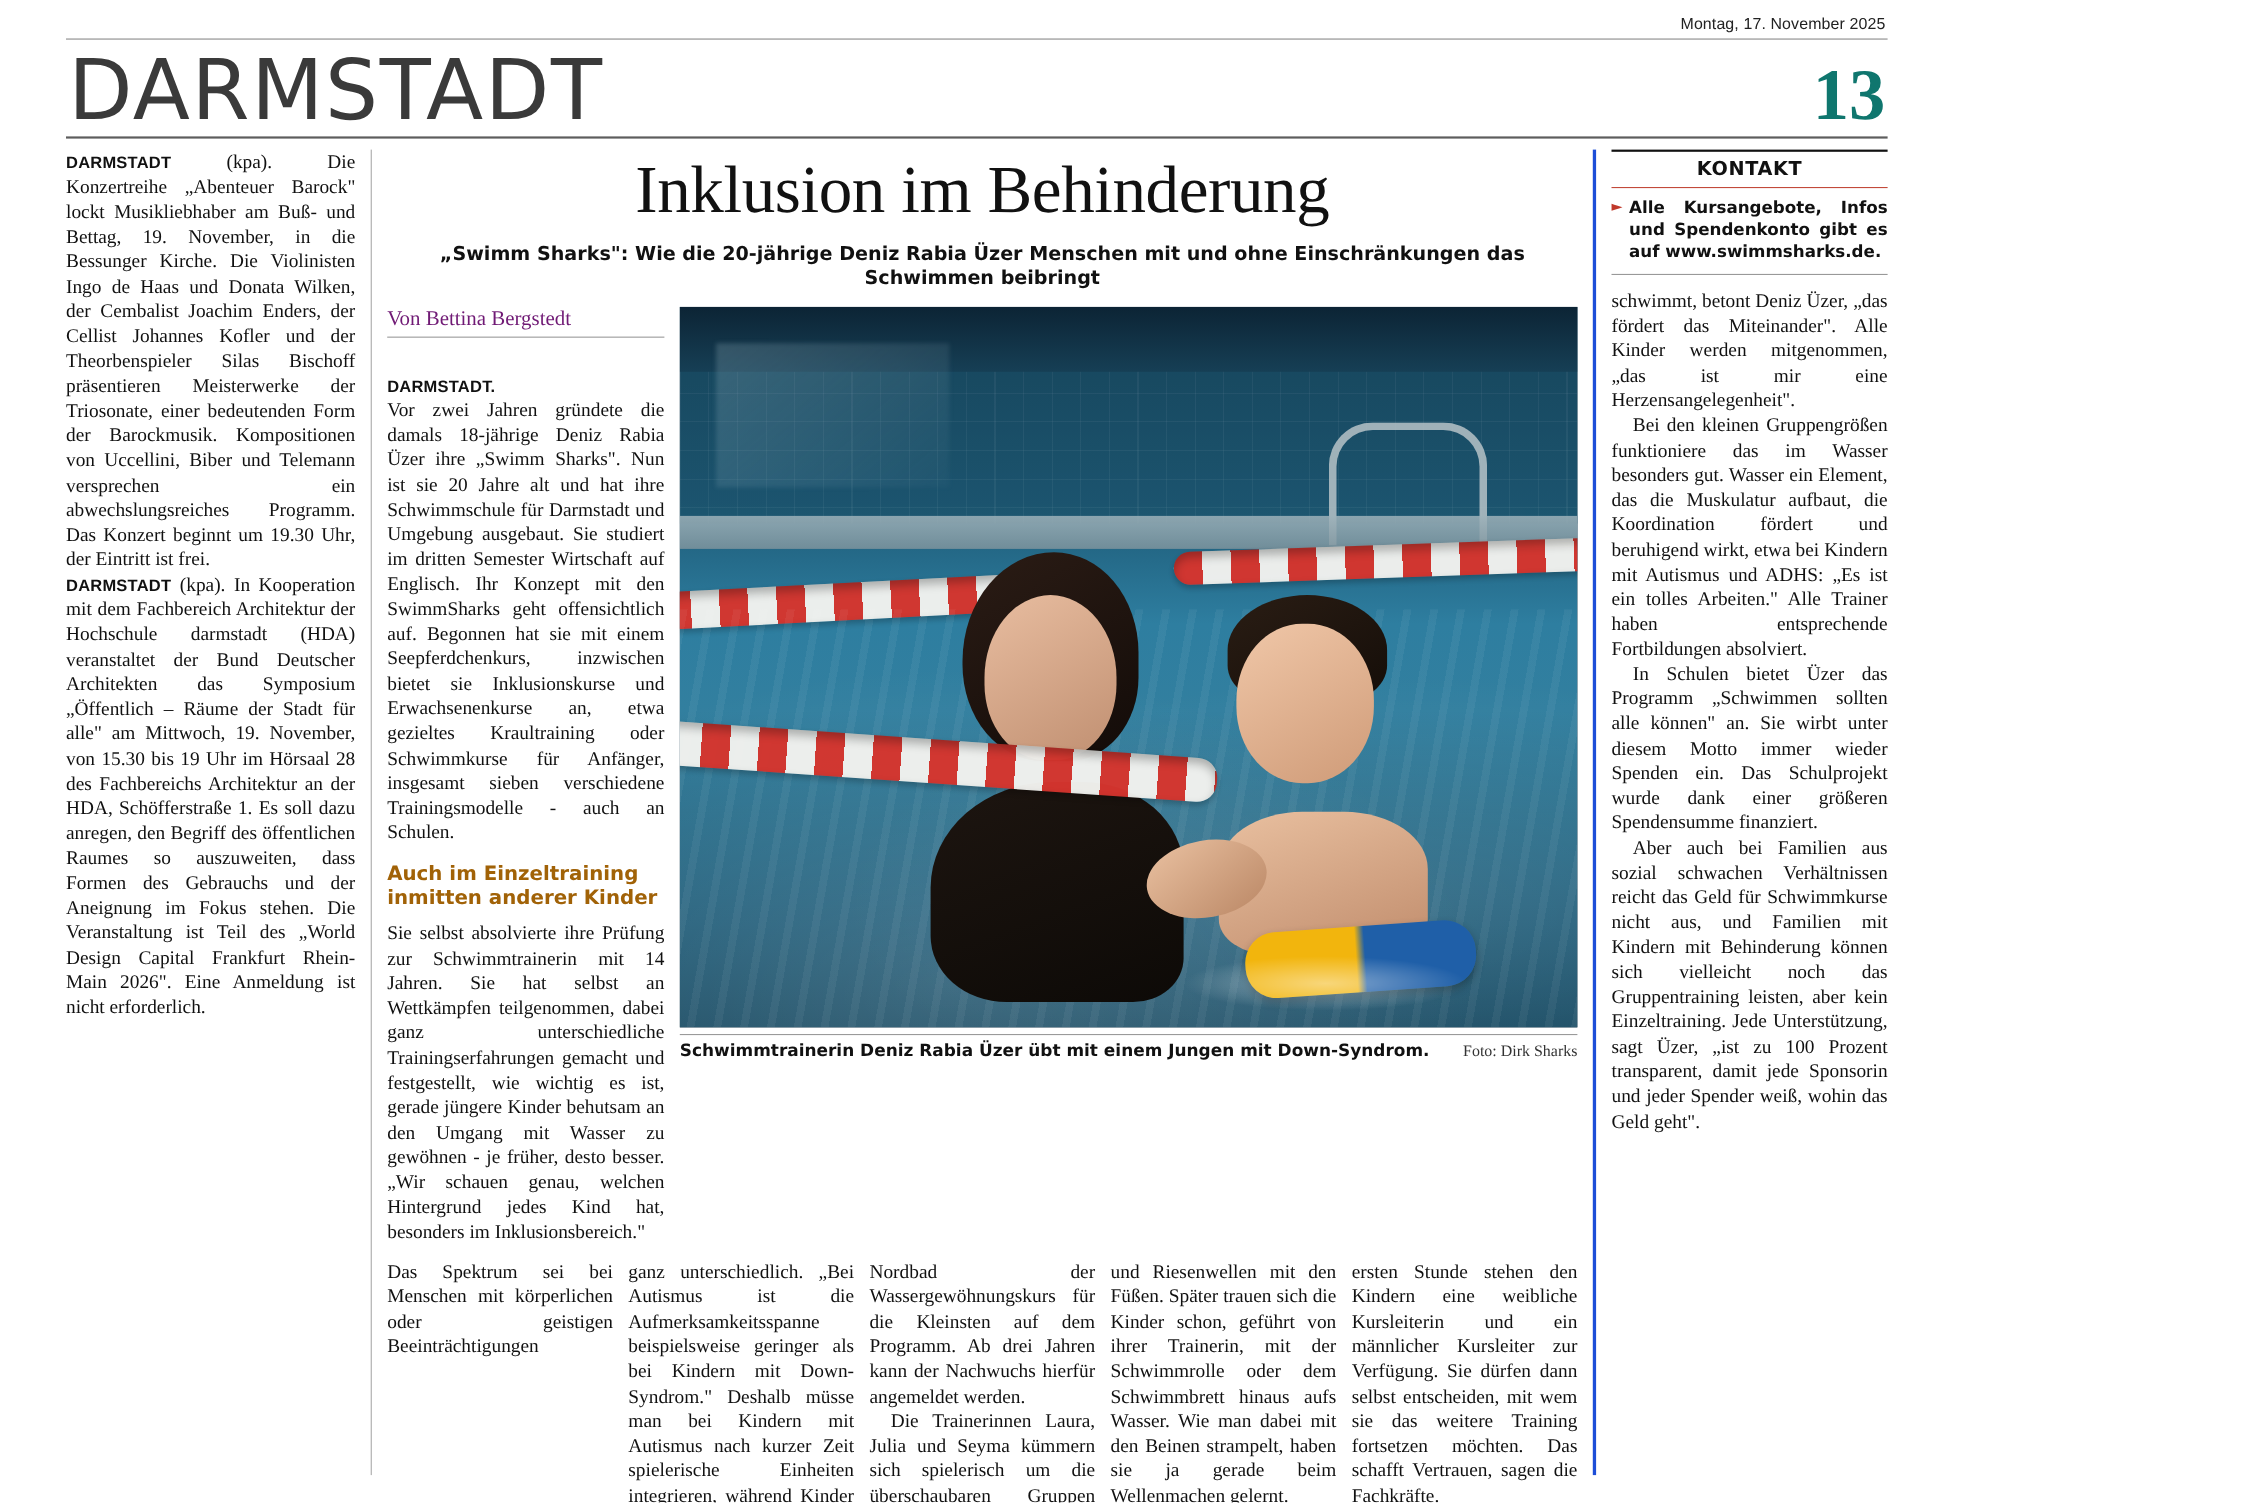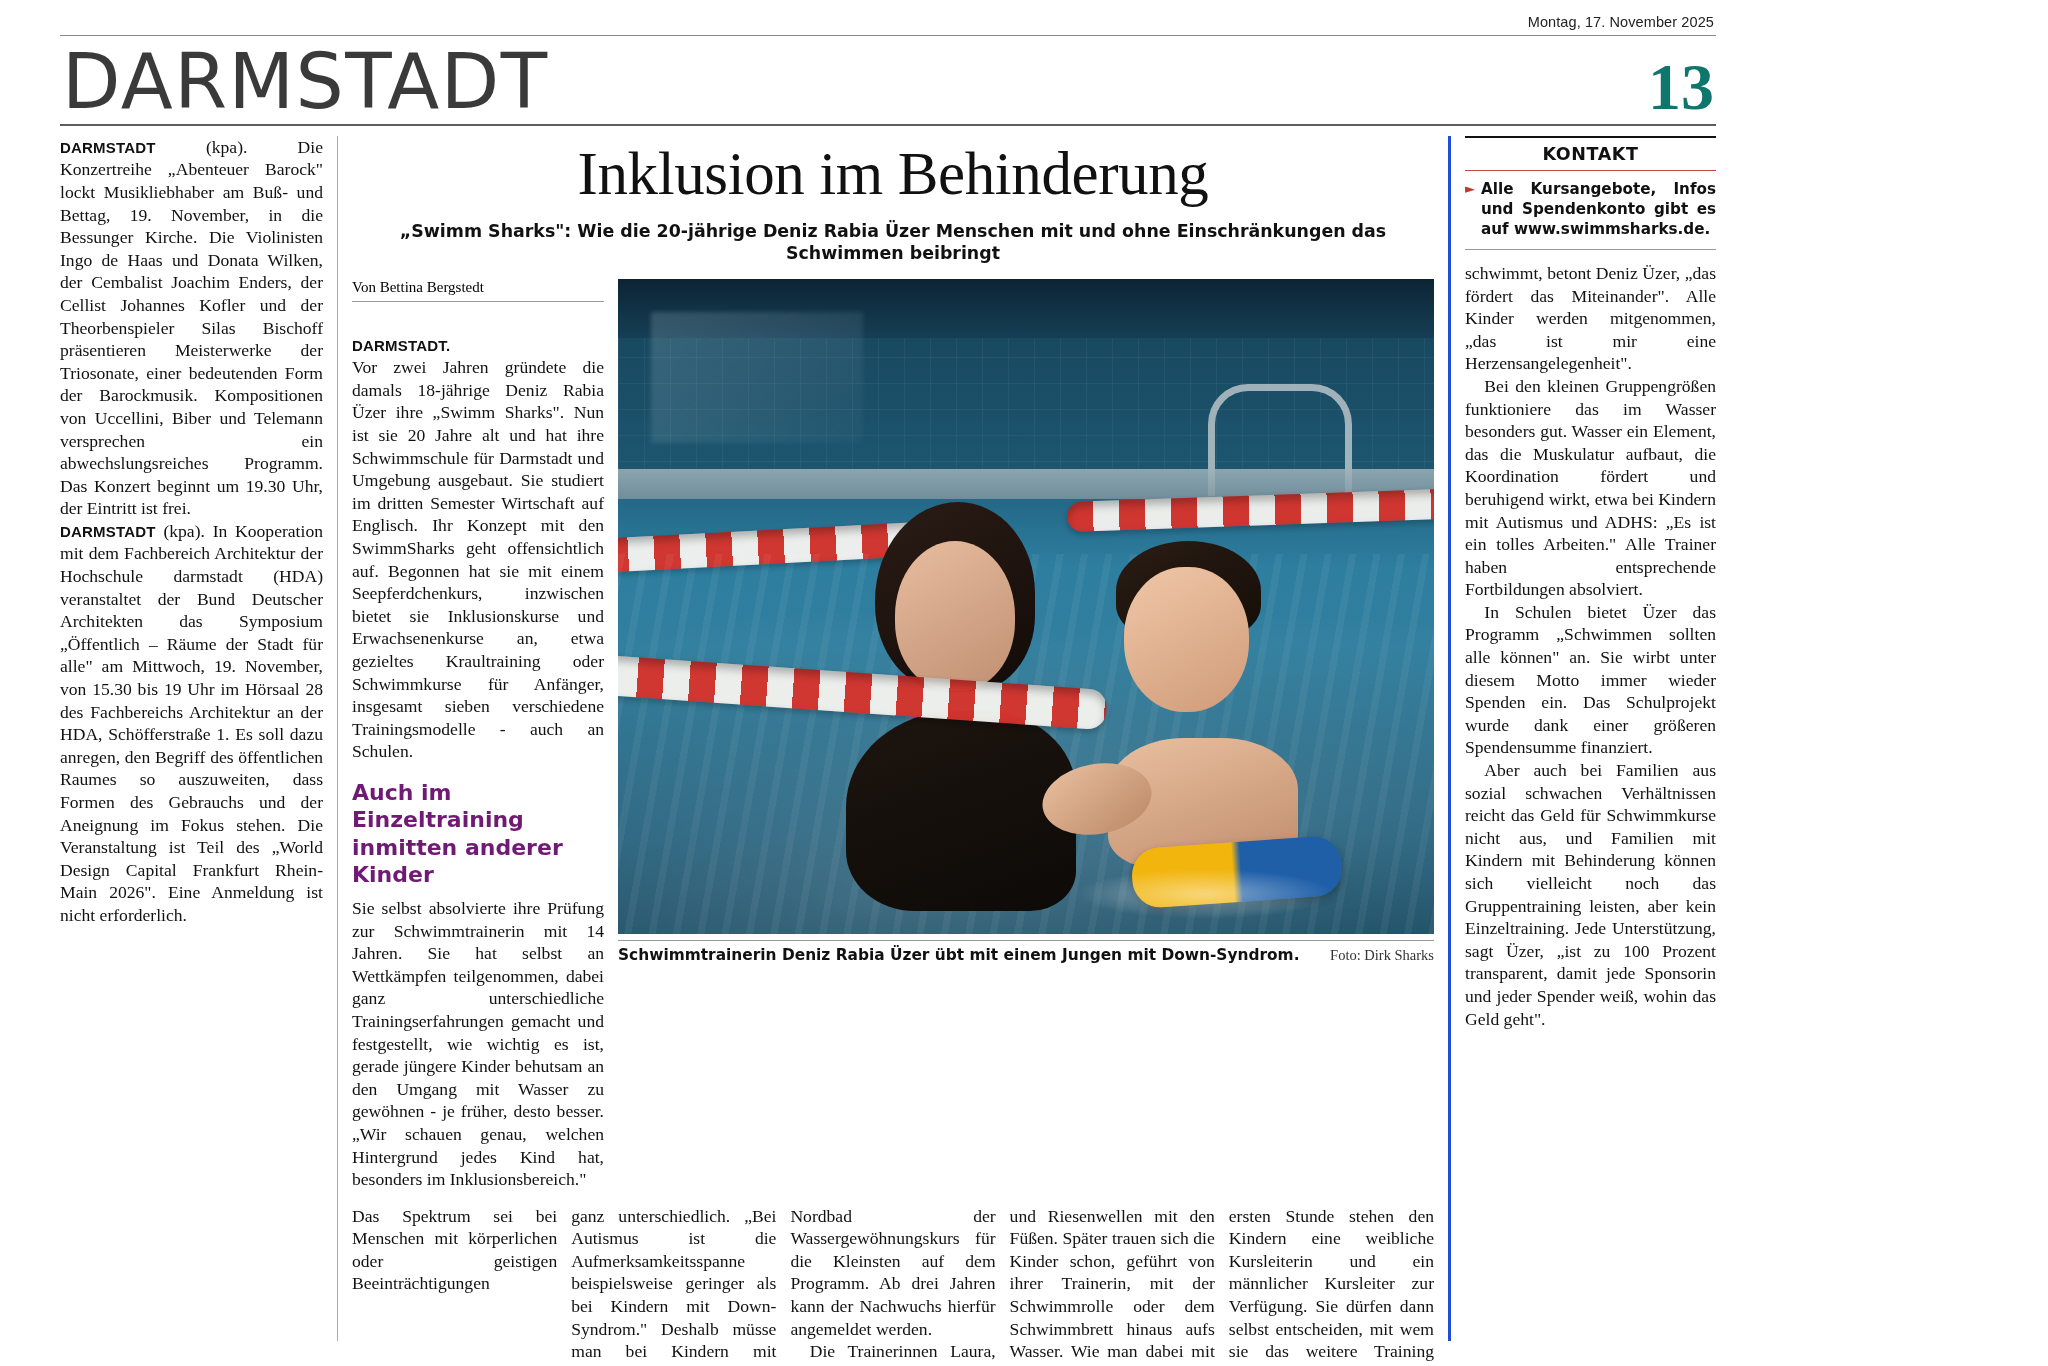--- a/index.html
+++ b/index.html
@@ -138,40 +138,40 @@
   .center-grid {
     display: flex;
     gap: 14px;
   }
   .byline-col {
     width: 252px;
     flex: 0 0 252px;
   }
   .byline {
     font-family: "Liberation Serif", serif;
-    font-size: 15px;
-    color: #000000;
+    font-size: 19px;
+    color: #701a75;
     border-bottom: 1px solid #9a9a9a;
     padding-bottom: 5px;
     margin-bottom: 9px;
   }
   .body-text {
     font-size: 17.6px;
     line-height: 1.285;
     text-align: justify;
     hyphens: auto;
     color: #111;
   }
   .sub-subhead {
     font-family: "DejaVu Sans", sans-serif;
     font-weight: 700;
-    font-size: 22px;
+    font-size: 18px;
     line-height: 1.25;
     margin: 16px 0 8px 0;
-    color: #701a75;
+    color: #a16207;
   }
   .photo-wrap {
     flex: 1 1 auto;
   }
   .photo {
     position: relative;
     width: 100%;
     height: 655px;
     overflow: hidden;
     background: #0d2e42;

